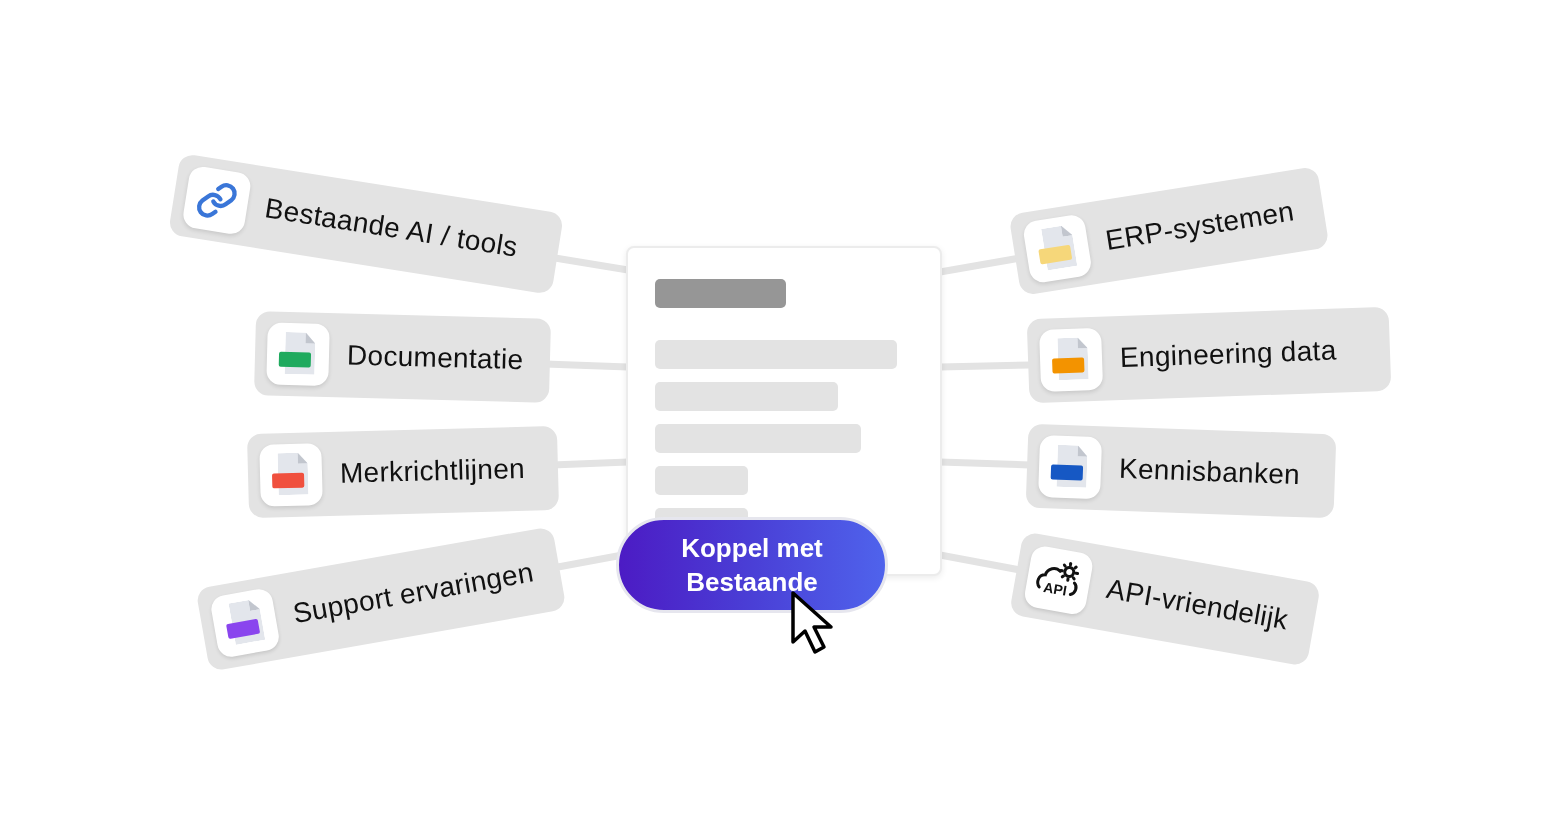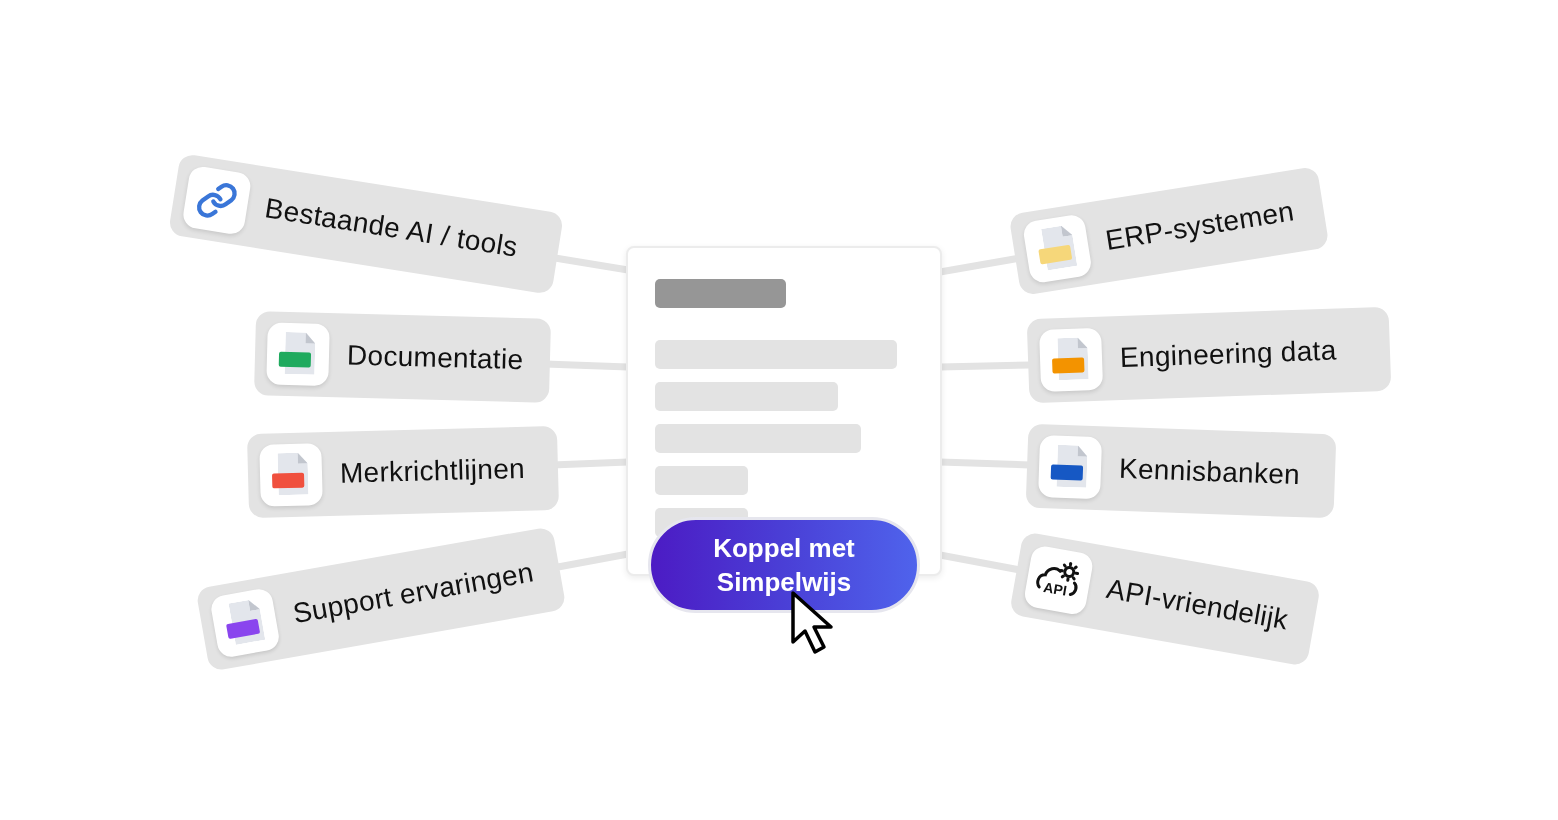--- a/index.html
+++ b/index.html
@@ -41,21 +41,21 @@
 
     #card {
       position: absolute; left: 626px; top: 246px; width: 316px; height: 330px;
       background: #ffffff; border: 2px solid #ececec; border-radius: 8px;
       box-shadow: 0 2px 6px rgba(0,0,0,0.08); box-sizing: border-box;
     }
     .skel { position: absolute; background: #e3e3e3; border-radius: 5px; }
     .skel.title { background: #969696; }
 
     #cta {
-      position: absolute; left: 648px; top: 517px; width: 272px; height: 96px;
+      position: absolute; left: 616px; top: 517px; width: 272px; height: 96px;
       border-radius: 48px; border: 3px solid #e6e6ee; box-sizing: border-box;
       background: linear-gradient(90deg, #4c1bc4 0%, #4a3fd6 50%, #4f63ec 100%);
       color: #ffffff; font-size: 26px; font-weight: bold; line-height: 34px;
       text-align: center; display: flex; flex-direction: column;
       align-items: center; justify-content: center; cursor: pointer;
     }
     #cursor { position: absolute; left: 790px; top: 590px; width: 56px; height: 66px; }
   </style>
 </head>
 <body>
@@ -118,21 +118,21 @@
   <div class="skel title" style="left:27px; top:31px; width:131px; height:29px;"></div>
   <div class="skel" style="left:27px; top:92px; width:242px; height:29px;"></div>
   <div class="skel" style="left:27px; top:134px; width:183px; height:29px;"></div>
   <div class="skel" style="left:27px; top:176px; width:206px; height:29px;"></div>
   <div class="skel" style="left:27px; top:218px; width:93px; height:29px;"></div>
   <div class="skel" style="left:27px; top:260px; width:93px; height:29px;"></div>
 </div>
 
 <button id="cta">
   <span>Koppel met</span>
-  <span>Simpelwijs</span>
+  <span>Bestaande</span>
 </button>
 
 <svg id="cursor" viewBox="0 0 56 66">
   <path d="M3 3 L3 52 L15 41 L25 62 L34 57 L24 37 L41 37 Z" fill="#ffffff" stroke="#000000" stroke-width="3.5" stroke-linejoin="round"></path>
 </svg>
 
 <div class="pill" style="left:1013px; top:190px; width:312px; height:82px; transform:rotate(-9deg);">
   <div class="tile">
     <div class="doc-icon">
       <div class="sheet"></div>

